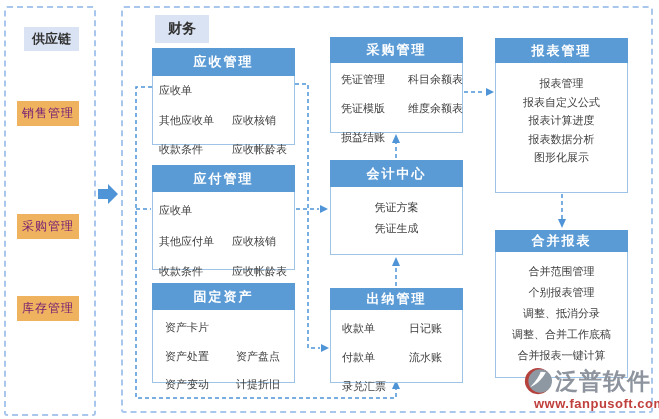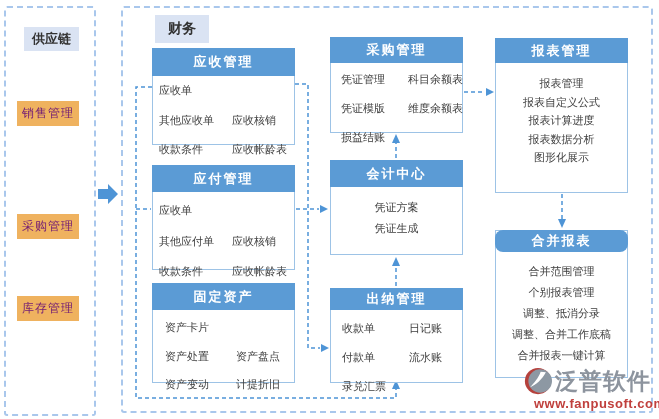--- a/index.html
+++ b/index.html
@@ -52,21 +52,21 @@
 
   .b-cashier{left:330px;top:288px;width:133px;height:95px;}
   .b-cashier .box-h{height:22px;}
   .b-cashier .box-b{padding:8px 2px 0 11px;grid-template-columns:58px auto;line-height:20px;}
 
   .b-reports{left:495px;top:38px;width:133px;height:155px;font-family:Liberation Mono, monospace;}
   .b-reports .box-h{height:25px;}
   .b-reports .box-b{padding-top:12px;line-height:18.6px;}
 
   .b-consolidated{left:495px;top:230px;width:133px;height:148px;}
-  .b-consolidated .box-h{height:22px;border-radius:8px;}
+  .b-consolidated .box-h{height:22px;}
   .b-consolidated .box-b{padding-top:9px;line-height:21px;}
 
   
   .wires{position:absolute;left:0;top:0;width:659px;height:419px;pointer-events:none;}
   .wires path{fill:none;stroke:#4e94d6;stroke-width:1.5;stroke-dasharray:4 3;}
   .wires polygon{fill:#4e94d6;}
 
   
   .logo{position:absolute;left:524px;top:367px;width:130px;height:48px;z-index:5;}
   .logo-row{display:flex;align-items:center;gap:3px;}

